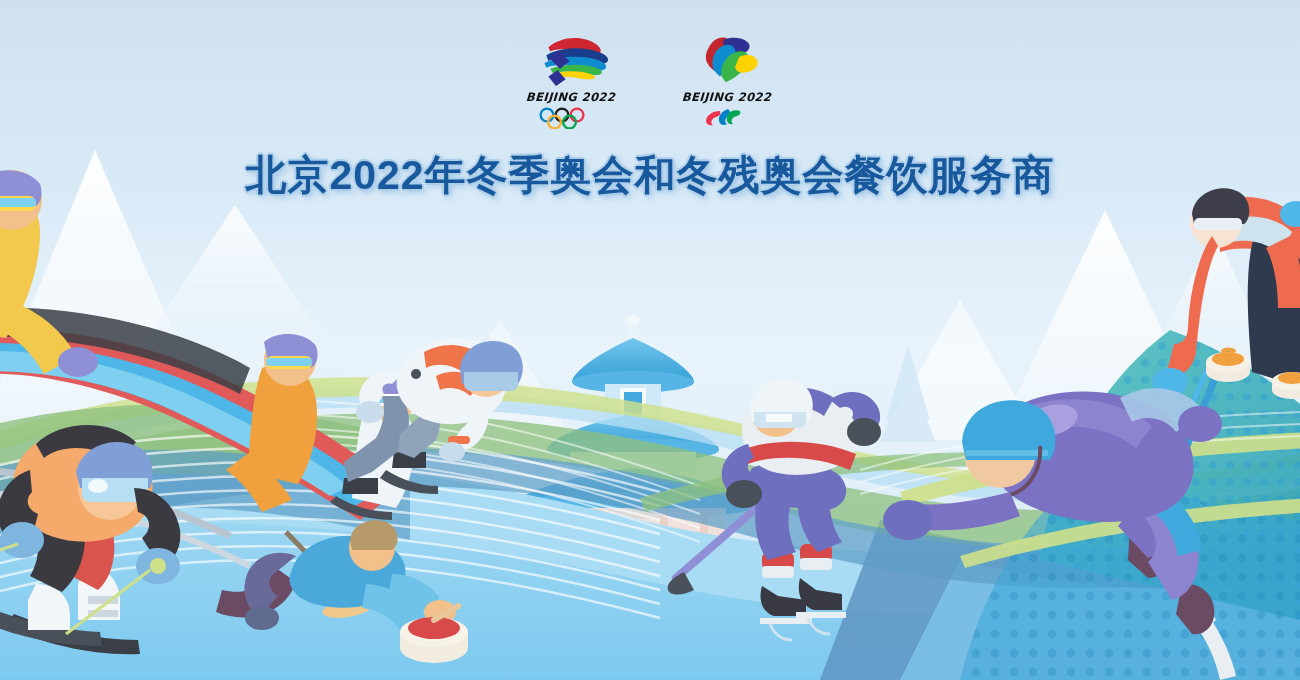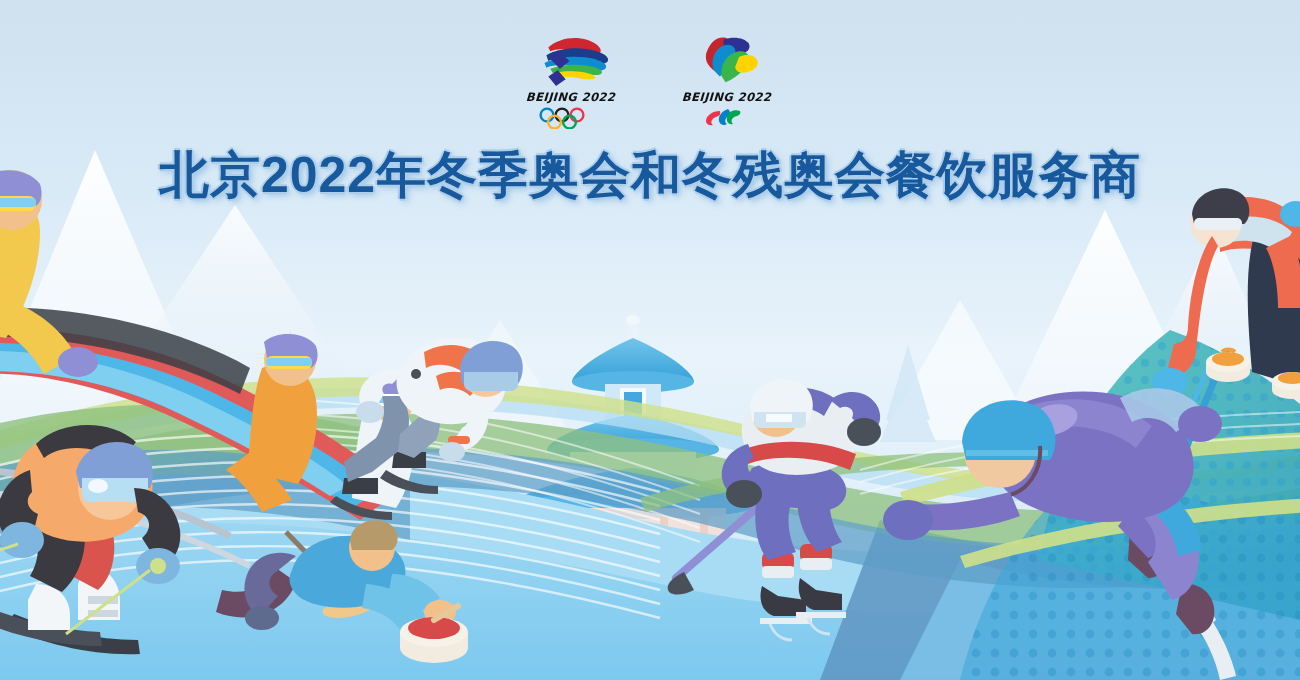--- a/index.html
+++ b/index.html
@@ -30,21 +30,21 @@
     transform:skewX(-6deg);
   }
   .logo-sub{margin-top:3px;display:block;}
 
   
   #title{
     position:absolute;left:0;top:143px;width:1300px;
     text-align:center;z-index:45;
     font-family:"Liberation Sans","DejaVu Sans",sans-serif;
     font-weight:bold;
-    font-size:50px;
+    font-size:41px;
     line-height:64px;
     letter-spacing:1px;
     color:#17599c;
     text-shadow:
        0 0 3px #bcd8ef,
        2px 0 0 #a8cbe8,
       -2px 0 0 #a8cbe8,
        0 2px 0 #a8cbe8,
        0 -2px 0 #a8cbe8,
        3px 3px 6px rgba(140,185,225,.85);

